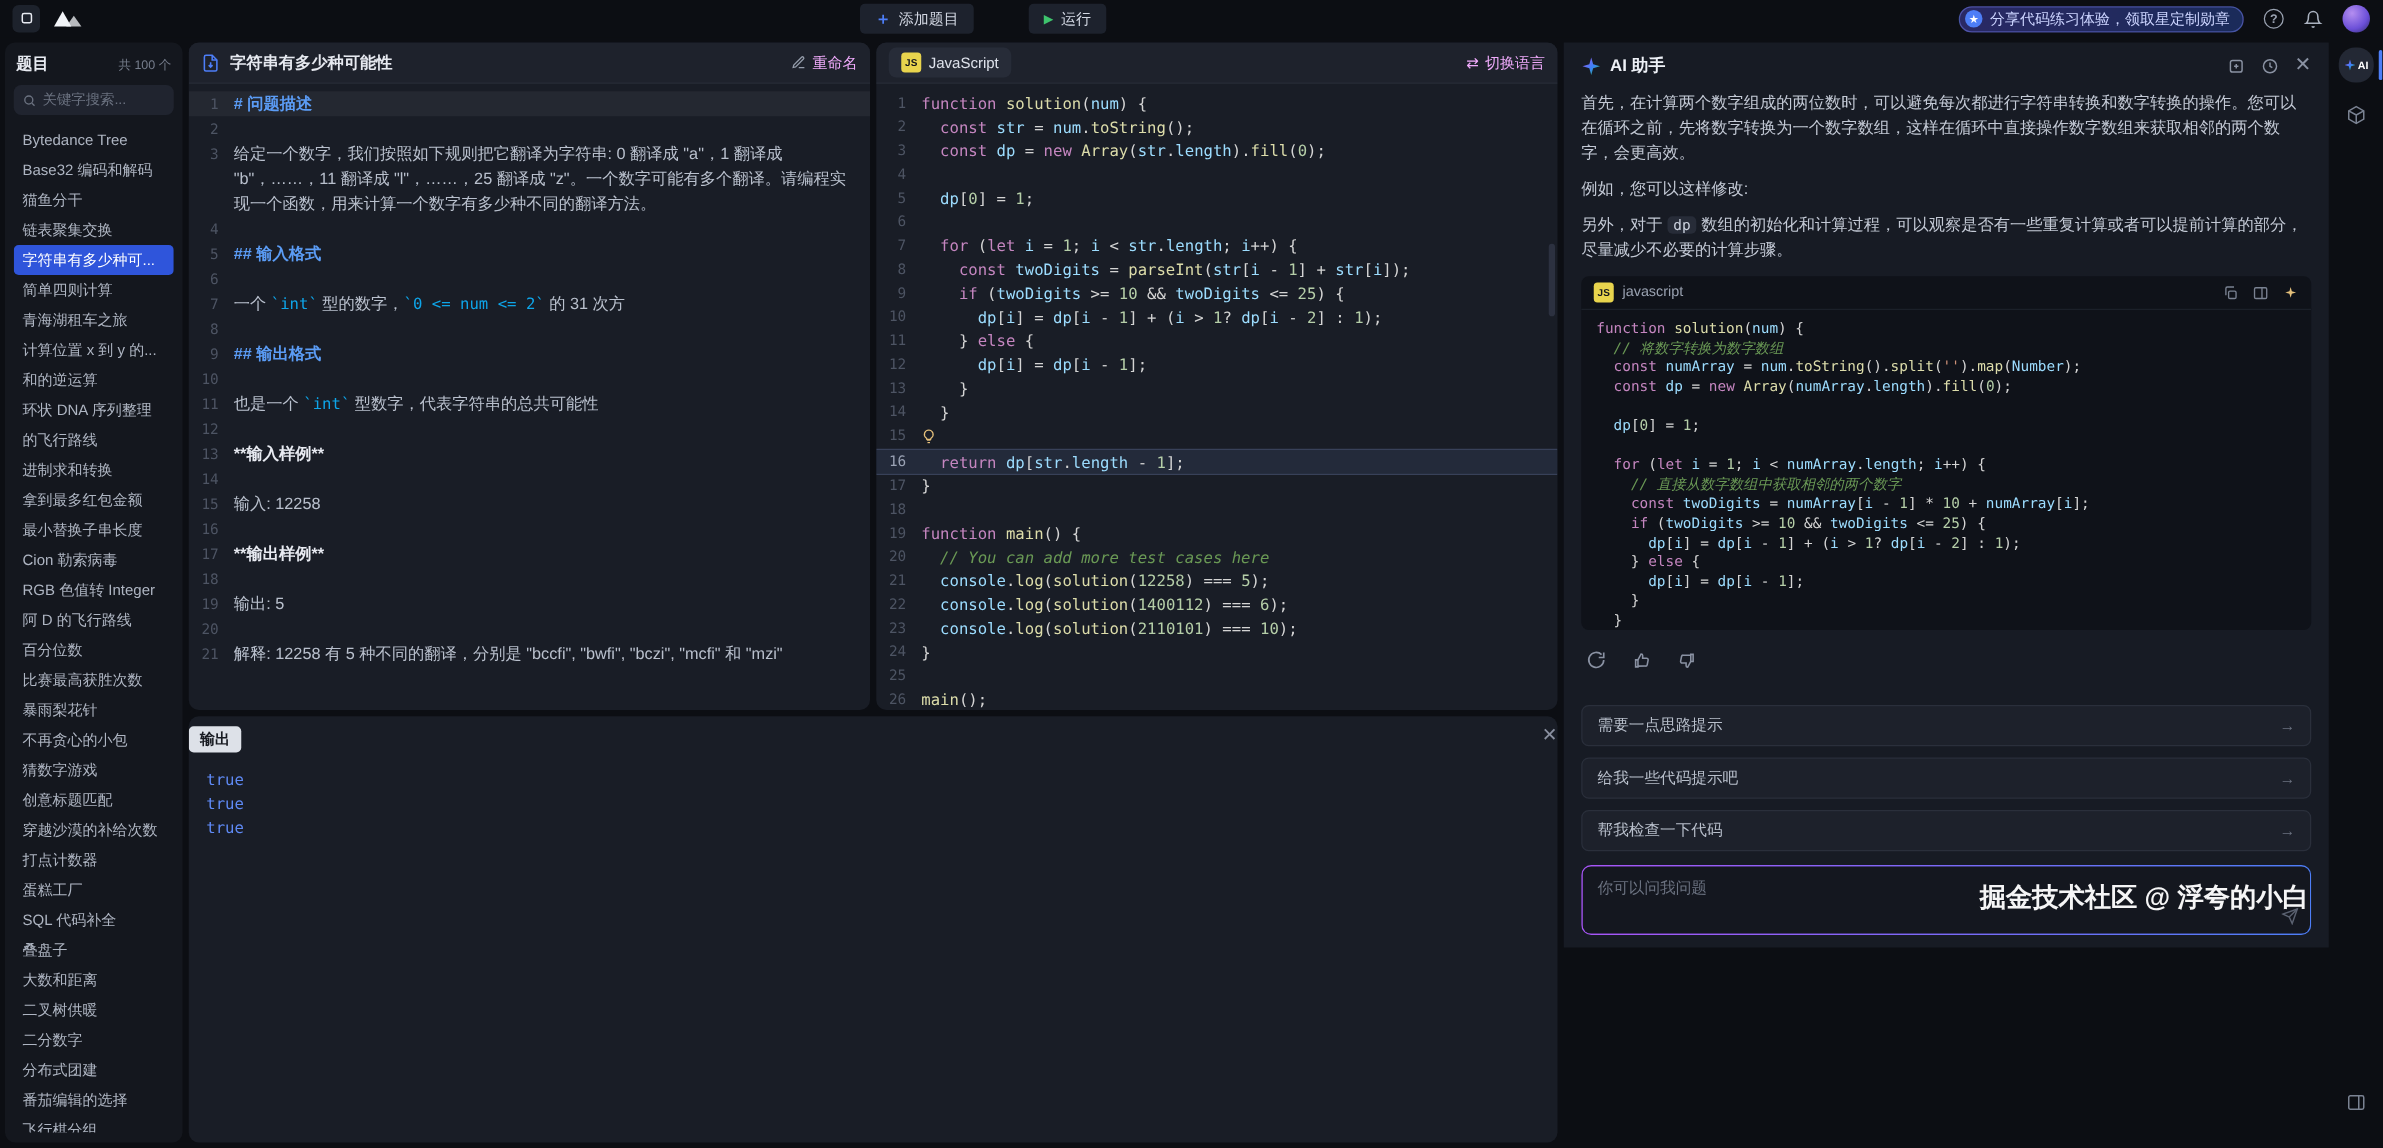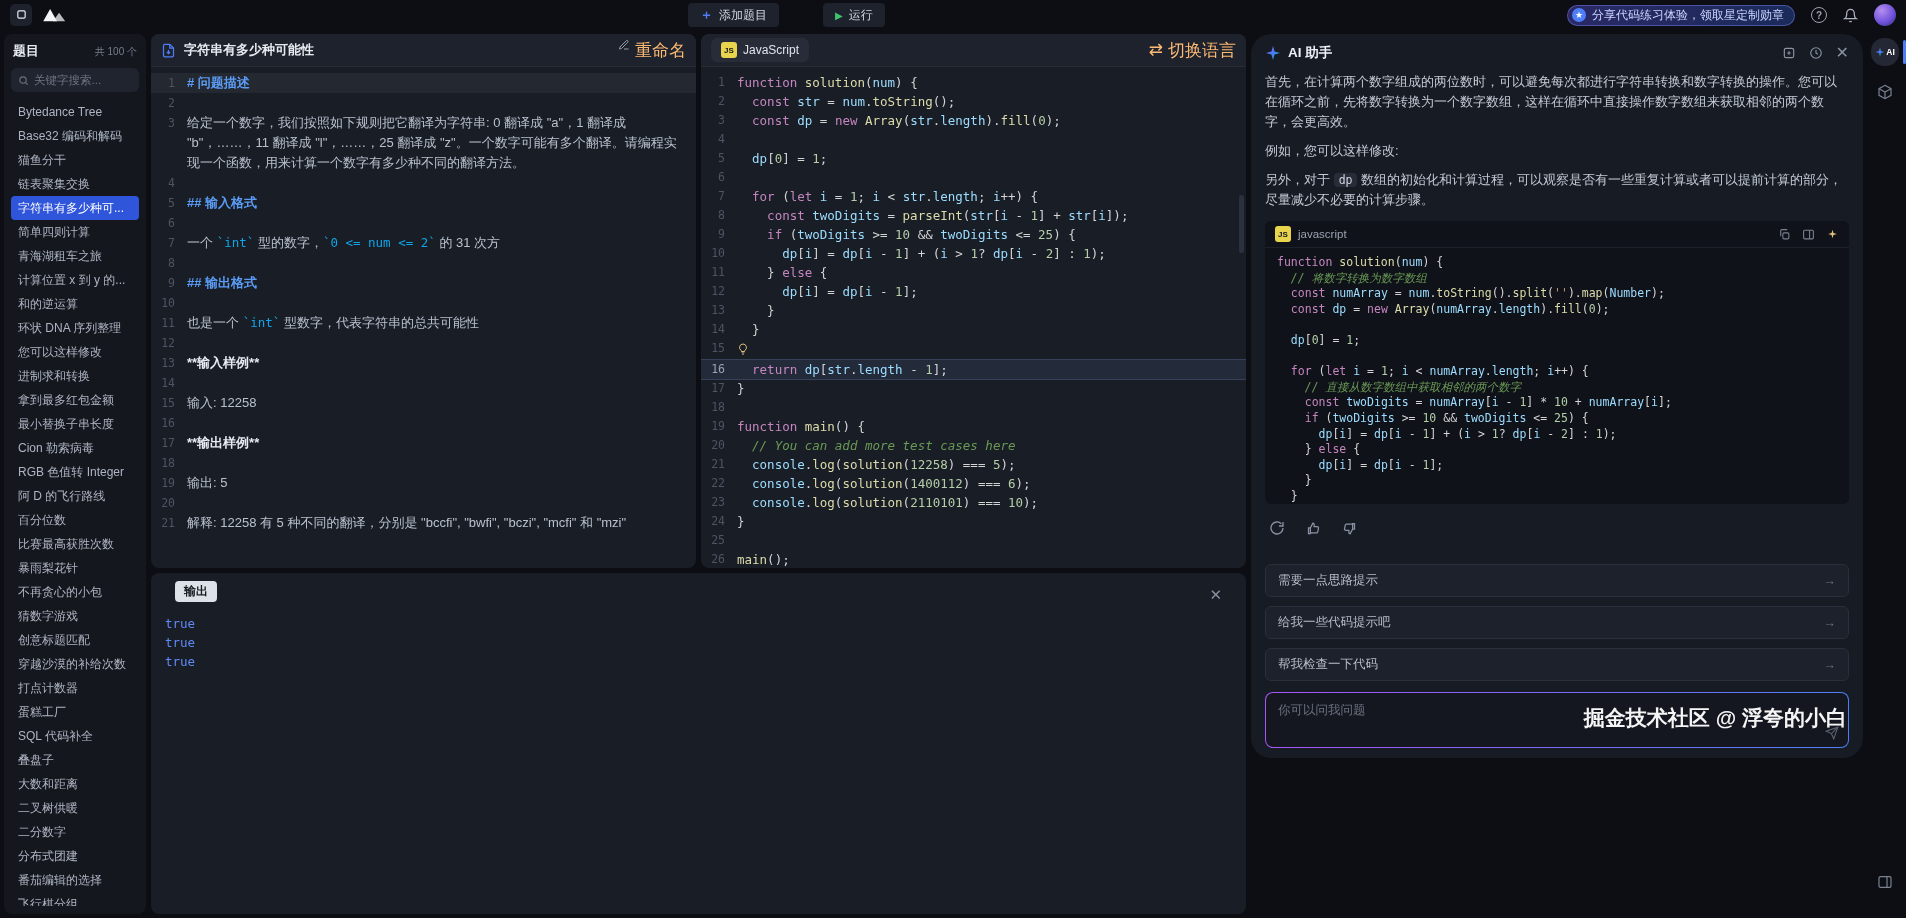--- a/index.html
+++ b/index.html
@@ -37,21 +37,21 @@
   .side-list{flex:1;overflow:hidden}
   .side-item{height:24px;line-height:24px;font-size:12px;color:#aeb5c2;padding:0 7px;border-radius:4px;white-space:nowrap;overflow:hidden;cursor:pointer}
   .side-item.selected{background:#2f55db;color:#fff}
 
   
   .center{flex:1;min-width:0;display:flex;flex-direction:column;gap:5px}
   .editors{height:534px;display:flex;gap:5px}
   .editors>.panel{flex:1;min-width:0}
   .panel-head{height:33px;flex:none;background:#1e222c;border-bottom:1px solid #262b36;display:flex;align-items:center;padding:0 10px;gap:8px}
   .p-title{font-size:13px;font-weight:700;color:#e6e9f0;white-space:nowrap}
-  .head-right{margin-left:auto;display:flex;gap:5px;color:#fdba74;font-size:17px;cursor:pointer;white-space:nowrap}
+  .head-right{margin-left:auto;display:flex;align-items:center;gap:5px;color:#f0abfc;font-size:12px;cursor:pointer;white-space:nowrap}
 
   
   .ed-body{flex:1;overflow:hidden;padding:6px 0;position:relative}
   .gut{width:36px;flex:none;text-align:right;padding-right:12px;color:#4d5463;
     font-family:"DejaVu Sans Mono","Liberation Mono",monospace;font-size:11.5px}
   .md-line{display:flex;align-items:flex-start;line-height:20px;padding-right:14px;cursor:text}
   .md-line.active{background:rgba(255,255,255,.05)}
   .md-content{flex:1;min-width:0;white-space:pre-wrap;word-break:break-word;color:#b9c0cd;font-size:13px}
   .md-h{color:#5b9cf5;font-weight:700}
   .md-code{color:#0ea5e9;font-family:"DejaVu Sans Mono","Liberation Mono",monospace;font-size:12.5px}
@@ -65,27 +65,27 @@
   .bulb{display:inline-block;vertical-align:-2px;margin-right:3px}
   .scrollthumb{position:absolute;right:2px;top:128px;width:5px;height:58px;border-radius:3px;background:#2c3140}
 
   
   .lang-tab{height:24px;display:flex;align-items:center;gap:6px;background:#272c38;border-radius:6px;padding:0 10px;cursor:pointer}
   .js-badge{width:16px;height:16px;border-radius:3px;background:#e8d44d;color:#15171d;font-size:8px;font-weight:700;display:flex;align-items:center;justify-content:center;font-family:"Liberation Sans",sans-serif}
   .lang-name{font-size:12px;color:#dfe3ec}
 
   
   .output-panel{flex:1}
-  .out-head{display:flex;align-items:flex-end;padding:8px 24px}
+  .out-head{display:flex;align-items:flex-start;padding:8px 0}
   .out-badge{background:#dde1e8;color:#171a21;font-size:12px;font-weight:700;border-radius:4px;padding:2px 9px;cursor:pointer}
   .out-close{margin-left:auto;color:#8a90a0;font-size:15px;cursor:pointer;line-height:1}
   .out-body{padding:4px 14px;font-family:"DejaVu Sans Mono","Liberation Mono",monospace;font-size:12.5px;line-height:19px;color:#5f8af5}
 
   
-  .ai-panel{width:612px;flex:none;height:724px;background:#171b24;border-radius:20px;position:relative;display:flex;flex-direction:column;padding:10px 14px;overflow:hidden}
+  .ai-panel{width:612px;flex:none;height:724px;background:#171b24;border-radius:0;position:relative;display:flex;flex-direction:column;padding:10px 14px;overflow:hidden}
   .ai-head{display:flex;align-items:center;gap:7px;margin-bottom:10px}
   .ai-title{font-size:13.5px;font-weight:700;color:#eef1f7}
   .ai-head-icons{margin-left:auto;display:flex;align-items:center;gap:13px;color:#8a92a3}
   .ai-head-icons .ic{cursor:pointer;display:flex}
   .ai-x{font-size:16px;line-height:1;cursor:pointer}
   .ai-p{font-size:13px;line-height:20px;color:#c3c9d5;margin-bottom:9px}
   .chip{background:#272c38;border-radius:4px;padding:0 5px;font-family:"DejaVu Sans Mono","Liberation Mono",monospace;font-size:11.5px;color:#cdd3df}
   .ai-code{background:#0f1219;border-radius:6px;margin:2px 0 9px 0;overflow:hidden}
   .ai-code-head{height:27px;display:flex;align-items:center;gap:7px;padding:0 10px;border-bottom:1px solid #1b2029}
   .ai-code-lang{font-size:11.5px;color:#9aa2b1}
@@ -181,21 +181,21 @@
           <div class="side-item">Bytedance Tree</div>
           <div class="side-item">Base32 编码和解码</div>
           <div class="side-item">猫鱼分干</div>
           <div class="side-item">链表聚集交换</div>
           <div class="side-item selected">字符串有多少种可...</div>
           <div class="side-item">简单四则计算</div>
           <div class="side-item">青海湖租车之旅</div>
           <div class="side-item">计算位置 x 到 y 的...</div>
           <div class="side-item">和的逆运算</div>
           <div class="side-item">环状 DNA 序列整理</div>
-          <div class="side-item">您可以这样修改</div>
+          <div class="side-item">的飞行路线</div>
           <div class="side-item">进制求和转换</div>
           <div class="side-item">拿到最多红包金额</div>
           <div class="side-item">最小替换子串长度</div>
           <div class="side-item">Cion 勒索病毒</div>
           <div class="side-item">RGB 色值转 Integer</div>
           <div class="side-item">阿 D 的飞行路线</div>
           <div class="side-item">百分位数</div>
           <div class="side-item">比赛最高获胜次数</div>
           <div class="side-item">暴雨梨花针</div>
           <div class="side-item">不再贪心的小包</div>

